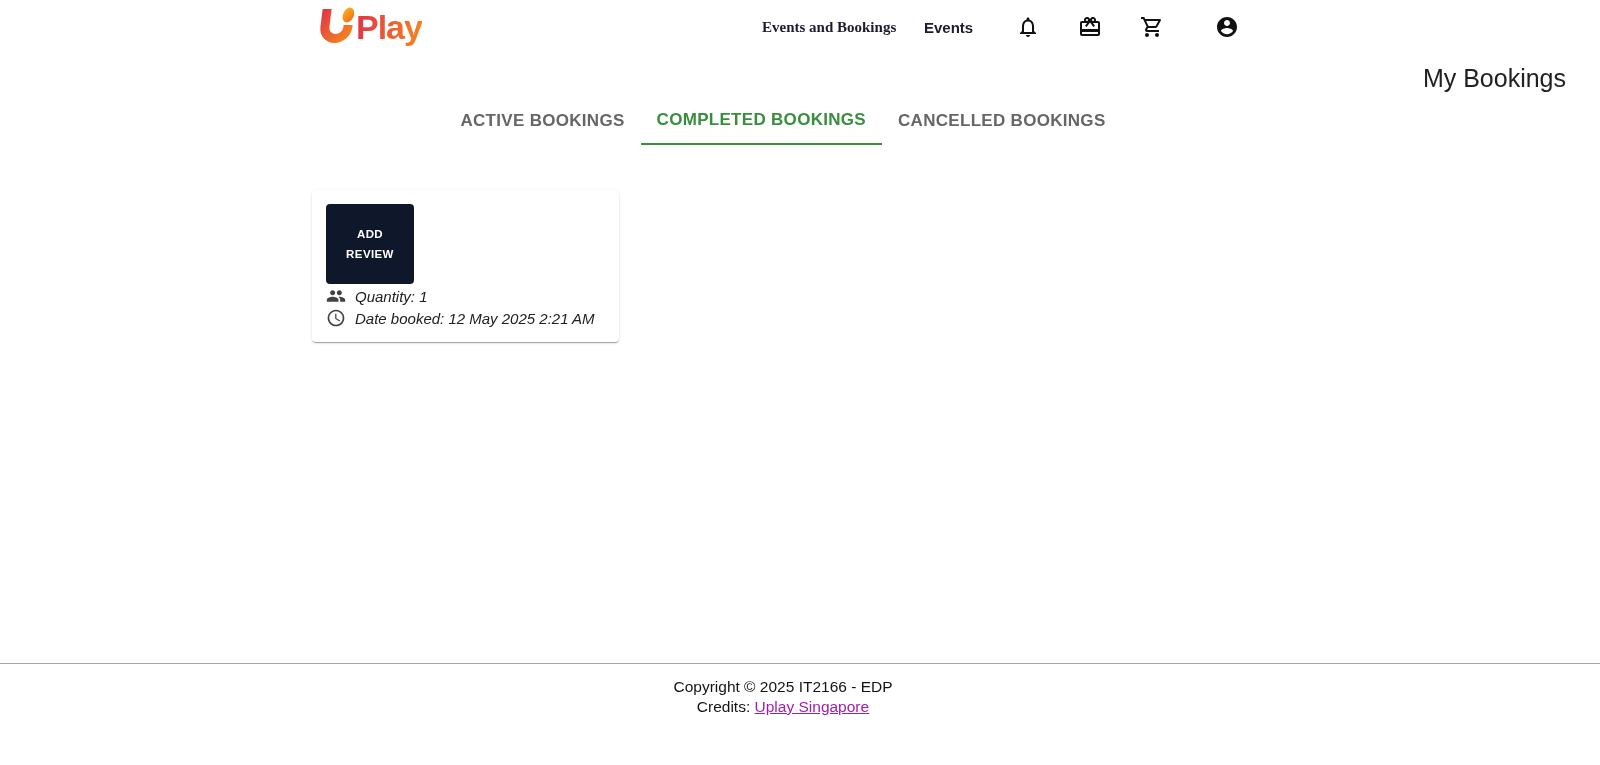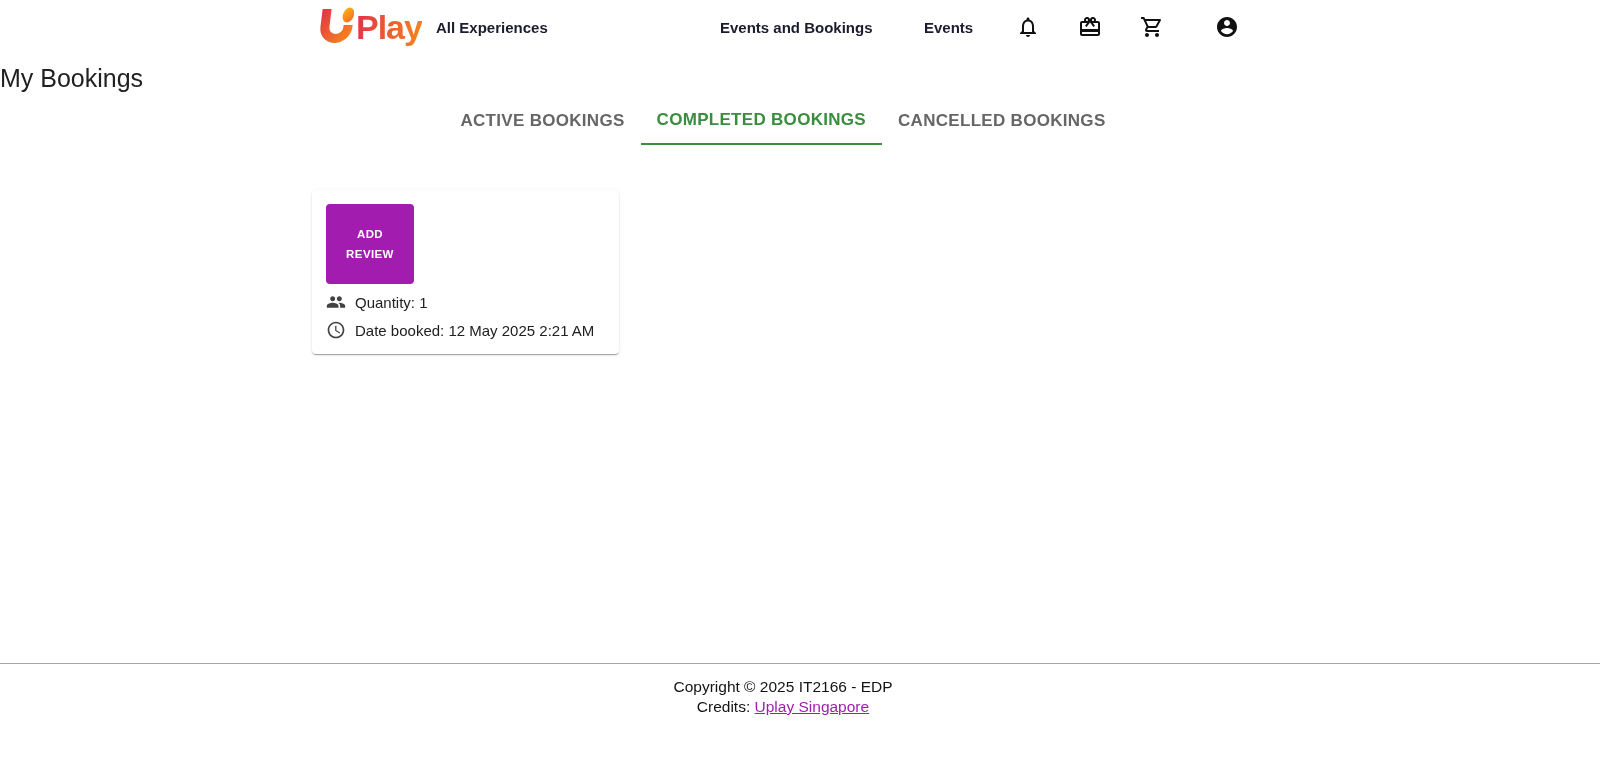--- a/index.html
+++ b/index.html
@@ -13,57 +13,57 @@
   .navbar { position:absolute; top:0; left:0; width:1301px; height:55px; background:#fff; }
   .logo { position:absolute; left:310px; top:3px; height:48px; display:flex; align-items:center; cursor:pointer; }
   .logo-play {
     font-size:34px; font-weight:800; letter-spacing:-1px; margin-left:2px;
     background:linear-gradient(100deg,#e23a44 10%,#f58220 95%);
     -webkit-background-clip:text; background-clip:text; color:transparent;
   }
   .nav-link { position:absolute; top:0; height:55px; display:flex; align-items:center;
     font-weight:700; font-size:15px; color:#1c1c2e; cursor:pointer; white-space:nowrap; }
   .nav-link-all      { left:436px; }
-  .nav-link-events   { left:720px; }
+  .nav-link-events   { left:762px;font-family:Liberation Serif, serif; }
   .nav-link-reviews  { left:924px; }
   .nav-icon { position:absolute; top:15px; width:24px; height:24px; cursor:pointer; color:#111; }
   .nav-icon svg { width:24px; height:24px; display:block; }
   .icon-bell    { left:1016px; }
   .icon-gift    { left:1078px; }
   .icon-cart    { left:1140px; }
   .icon-account { left:1215px; }
 
   
   .page-title {
-    position:absolute; top:64px; left:0; width:1566px; text-align:left;
+    position:absolute; top:64px; left:0; width:1566px; text-align:right;
     font-size:25px; font-weight:500; color:#212121;
   }
 
   
   .tabs { position:absolute; top:97px; left:0; width:1566px; display:flex; justify-content:center; }
   .tab {
     height:48px; padding:0 16px; display:flex; align-items:center; cursor:pointer;
     font-size:17px; font-weight:700; letter-spacing:.3px; color:#666; white-space:nowrap;
   }
   .tab.active { color:#388e3c; border-bottom:2px solid #388e3c; }
 
   
   .booking-card {
     position:absolute; left:312px; top:190px; width:307px; min-height:147px;
     background:#fff; border-radius:4px; padding:14px;
     box-shadow:0 2px 1px -1px rgba(0,0,0,.2), 0 1px 1px 0 rgba(0,0,0,.14), 0 1px 3px 0 rgba(0,0,0,.12);
   }
   .card-header { display:flex; justify-content:space-between; align-items:flex-start; }
   .card-title { width:170px; font-size:17px; font-weight:700; line-height:26px; color:#424242; }
   .add-review-btn {
-    width:88px; min-height:51px; background:#a21caf; color:#fff; border:none; border-radius:4px;
+    width:88px; min-height:51px; background:#0f172a; color:#fff; border:none; border-radius:4px;
     font-family:inherit; font-size:11.5px; font-weight:700; letter-spacing:.4px; line-height:1.75;
     cursor:pointer; padding:20px 6px; text-align:center;
   }
-  .card-row { display:flex; align-items:center; gap:9px; margin-top:8px; }
+  .card-row { display:flex; align-items:center; gap:9px; margin-top:2px;font-style:italic; }
   .card-row:first-of-type { margin-top:8px; }
   .card-row .row-icon { width:20px; height:20px; color:#424242; flex:0 0 auto; }
   .card-row .row-icon svg { width:20px; height:20px; display:block; }
   .card-row-text { font-size:15px; color:#212121; }
 
   
   .footer-divider { position:absolute; top:663px; left:0; width:1600px; border:none; border-top:1px solid #a6a6a6; }
   .footer { position:absolute; top:677px; left:0; width:1566px; text-align:center;
     font-size:15.5px; line-height:19.5px; color:#141414; }
   .footer-link { color:#a21caf; text-decoration:underline; cursor:pointer; }
@@ -88,21 +88,20 @@
         </defs>
         <g transform="skewX(-7) translate(6,0)">
           <path d="M12 7 L12 25 A 11.5 11.5 0 0 0 35 25 L35 23" fill="none" stroke="url(#lgU)" stroke-width="9"></path>
           <ellipse cx="34" cy="13" rx="5.5" ry="7.5" transform="rotate(12 34 13)" fill="url(#lgDrop)"></ellipse>
         </g>
       </svg>
     </span>
     <span class="logo-play">Play</span>
   </div>
 
-  <a class="nav-link nav-link-all">All Experiences</a>
   <a class="nav-link nav-link-events">Events and Bookings</a>
   <a class="nav-link nav-link-reviews">Events</a>
 
   <span class="nav-icon icon-bell">
     <svg viewBox="0 0 24 24" fill="currentColor">
         <path d="M12 22c1.1 0 2-.9 2-2h-4c0 1.1.9 2 2 2zm6-6v-5c0-3.07-1.63-5.64-4.5-6.32V4c0-.83-.67-1.5-1.5-1.5s-1.5.67-1.5 1.5v.68C7.64 5.36 6 7.92 6 11v5l-2 2v1h16v-1l-2-2zm-2 1H8v-6c0-2.48 1.51-4.5 4-4.5s4 2.02 4 4.5v6z"></path>
       </svg>
   </span>
   <span class="nav-icon icon-gift">
     <svg viewBox="0 0 24 24" fill="currentColor">

